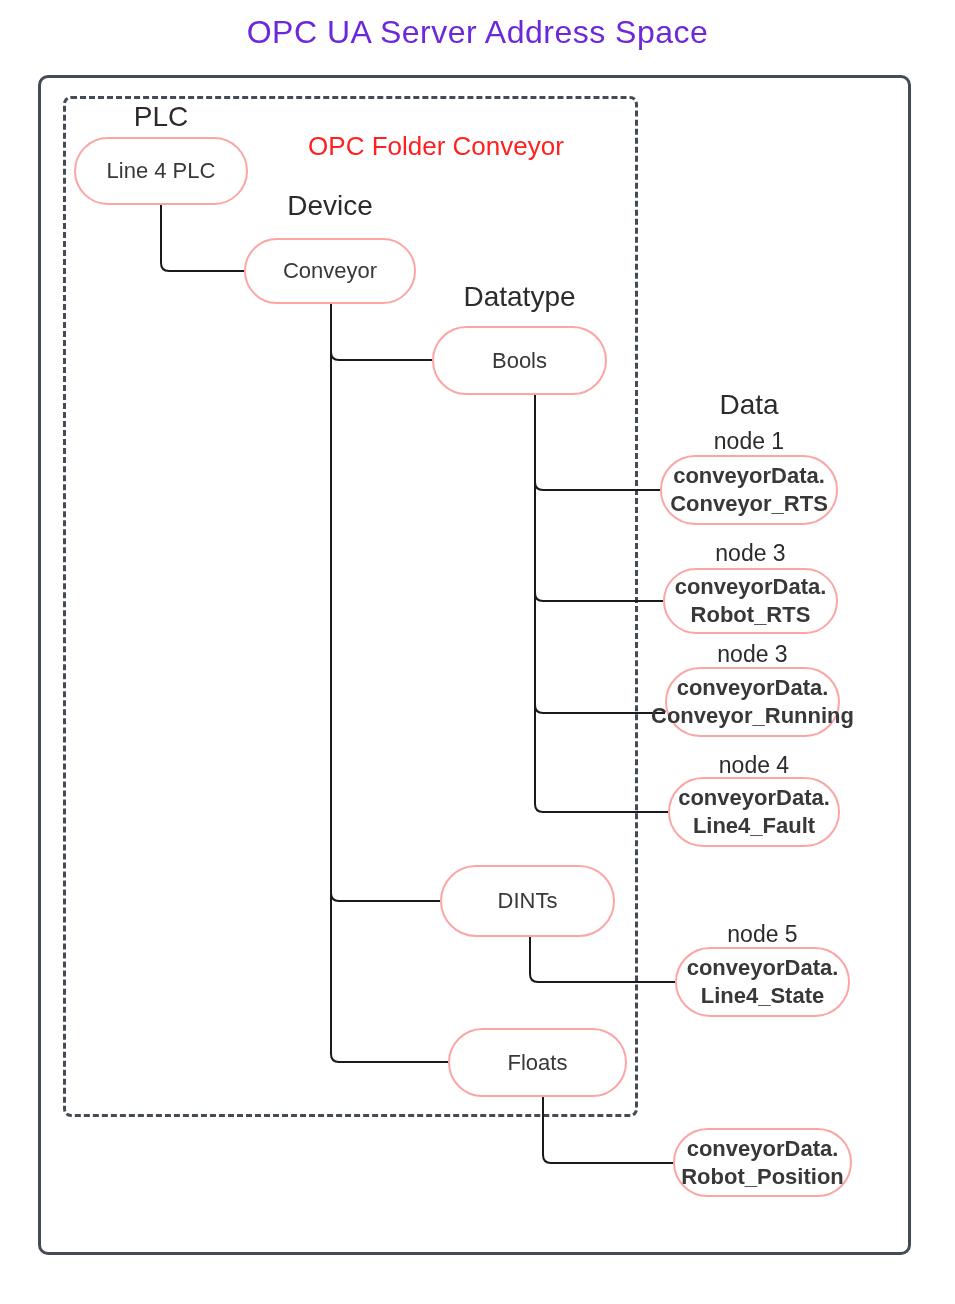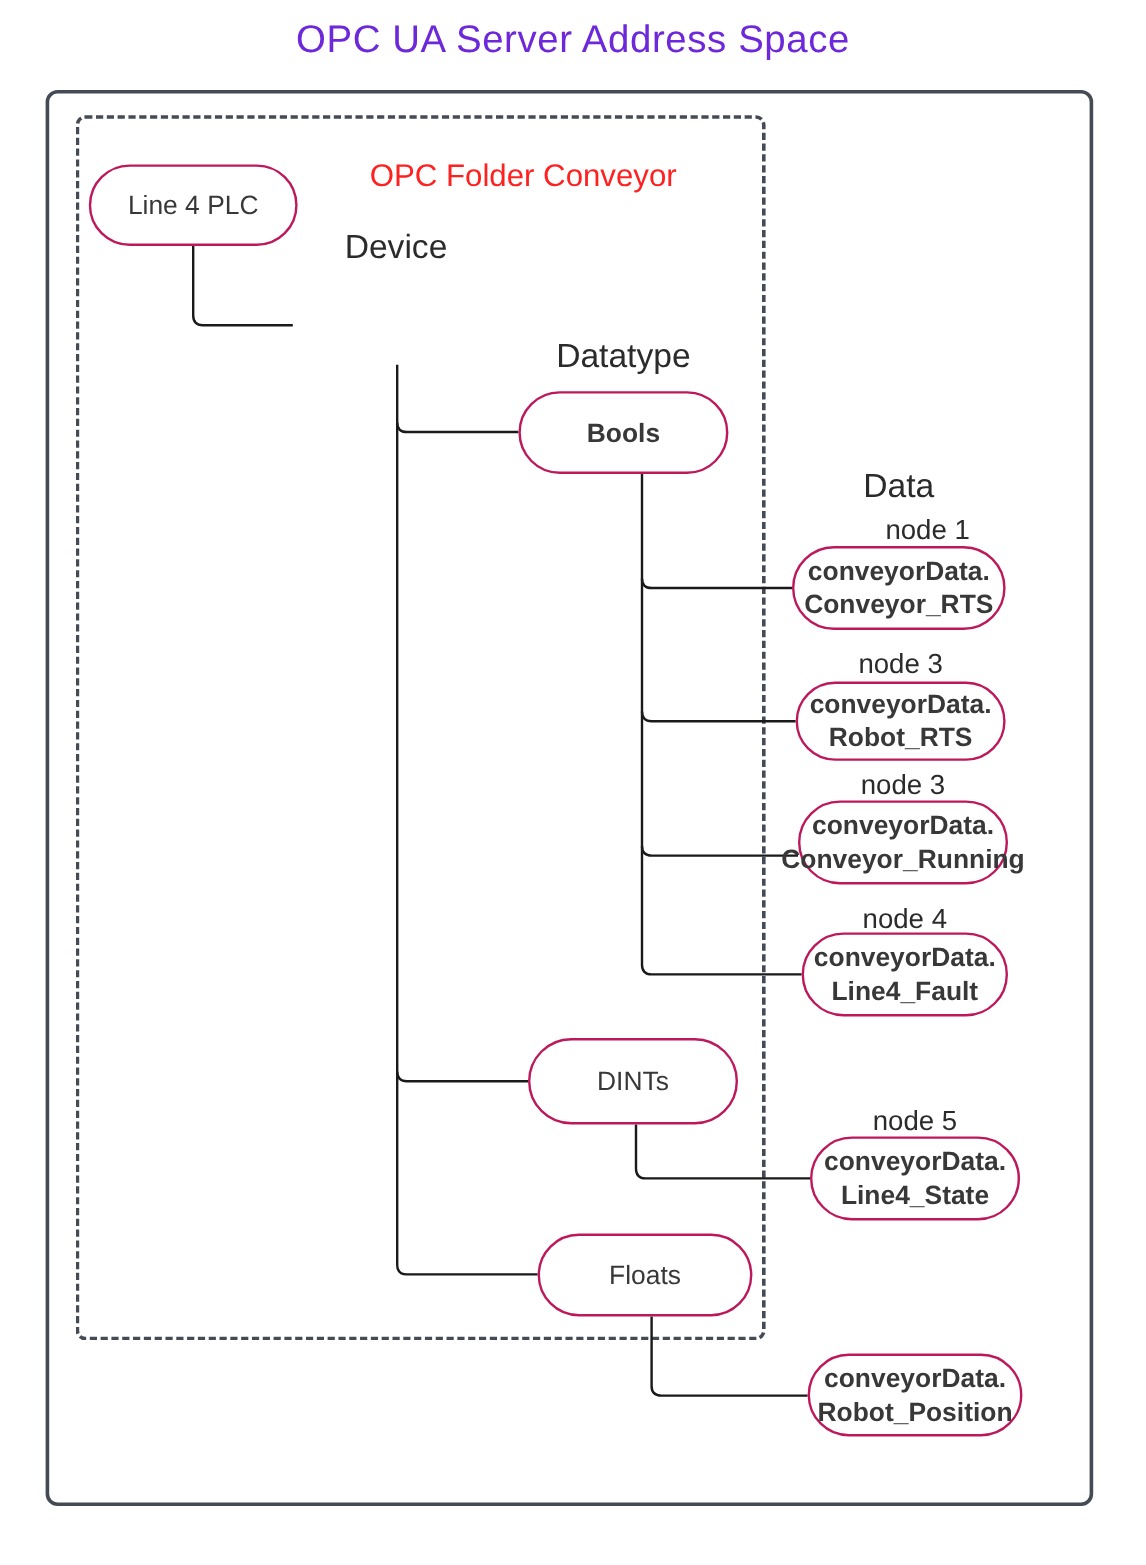--- a/index.html
+++ b/index.html
@@ -53,21 +53,21 @@
     position: absolute;
     text-align: center;
     font-size: 23px;
     color: #2b2b2b;
     line-height: 26px;
     white-space: nowrap;
   }
   .fnode, .dnode {
     position: absolute;
     box-sizing: border-box;
-    border: 2px solid #be185d;
+    border: 2px solid #fca5a5;
     border-radius: 36px;
     background: #ffffff;
     display: flex;
     align-items: center;
     justify-content: center;
     color: #383838;
     font-size: 22px;
   }
   .dnode {
     flex-direction: column;
@@ -94,40 +94,44 @@
       <path d="M331 893 Q331 901 339 901 H440"></path>
       <path d="M535 395 V804 Q535 812 543 812 H668"></path>
       <path d="M535 482 Q535 490 543 490 H660"></path>
       <path d="M535 593 Q535 601 543 601 H663"></path>
       <path d="M535 705 Q535 713 543 713 H665"></path>
       <path d="M530 937 V974 Q530 982 538 982 H675"></path>
       <path d="M543 1097 V1155 Q543 1163 551 1163 H673"></path>
     </g>
   </svg>
 
+  <div class="lvl" style="left:74px; top:101px; width:174px;">PLC</div>
   <div class="lvl" style="left:244px; top:190px; width:172px;">Device</div>
   <div class="lvl" style="left:432px; top:281px; width:175px;">Datatype</div>
   <div class="lvl" style="left:660px; top:389px; width:178px;">Data</div>
 
   <div class="caption-red" style="left:295px; top:131px; width:282px;">OPC Folder Conveyor</div>
 
   <div class="fnode" style="left:74px; top:137px; width:174px; height:68px;">
     <span>Line 4 PLC</span>
   </div>
-  <div class="fnode" style="left:432px; top:326px; width:175px; height:69px;font-weight:bold;">
+  <div class="fnode" style="left:244px; top:238px; width:172px; height:66px;">
+    <span>Conveyor</span>
+  </div>
+  <div class="fnode" style="left:432px; top:326px; width:175px; height:69px;">
     <span>Bools</span>
   </div>
   <div class="fnode" style="left:440px; top:865px; width:175px; height:72px;">
     <span>DINTs</span>
   </div>
   <div class="fnode" style="left:448px; top:1028px; width:179px; height:69px;">
     <span>Floats</span>
   </div>
 
-  <div class="nlabel" style="left:684px; top:428px; width:178px;">node 1</div>
+  <div class="nlabel" style="left:660px; top:428px; width:178px;">node 1</div>
   <div class="dnode" style="left:660px; top:455px; width:178px; height:70px;">
     <span>conveyorData.</span>
     <span>Conveyor_RTS</span>
   </div>
 
   <div class="nlabel" style="left:663px; top:540px; width:175px;">node 3</div>
   <div class="dnode" style="left:663px; top:568px; width:175px; height:66px;">
     <span>conveyorData.</span>
     <span>Robot_RTS</span>
   </div>

